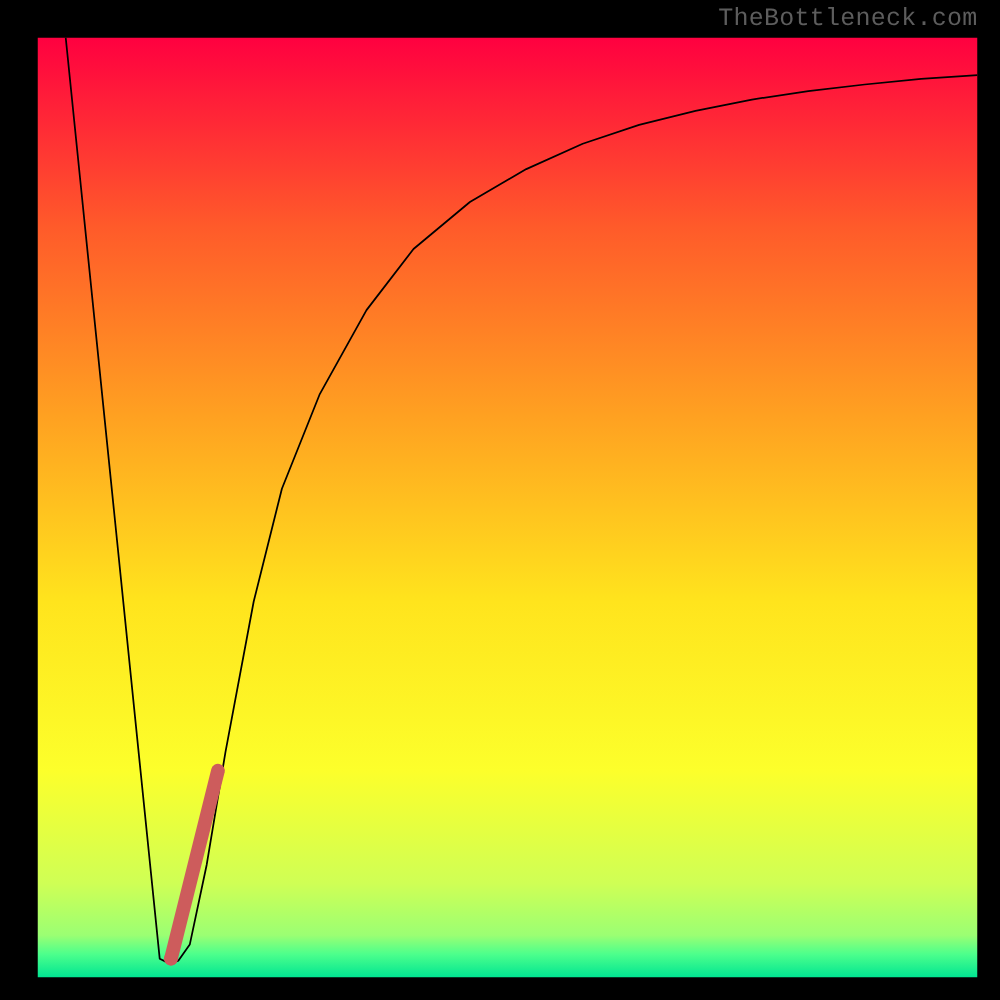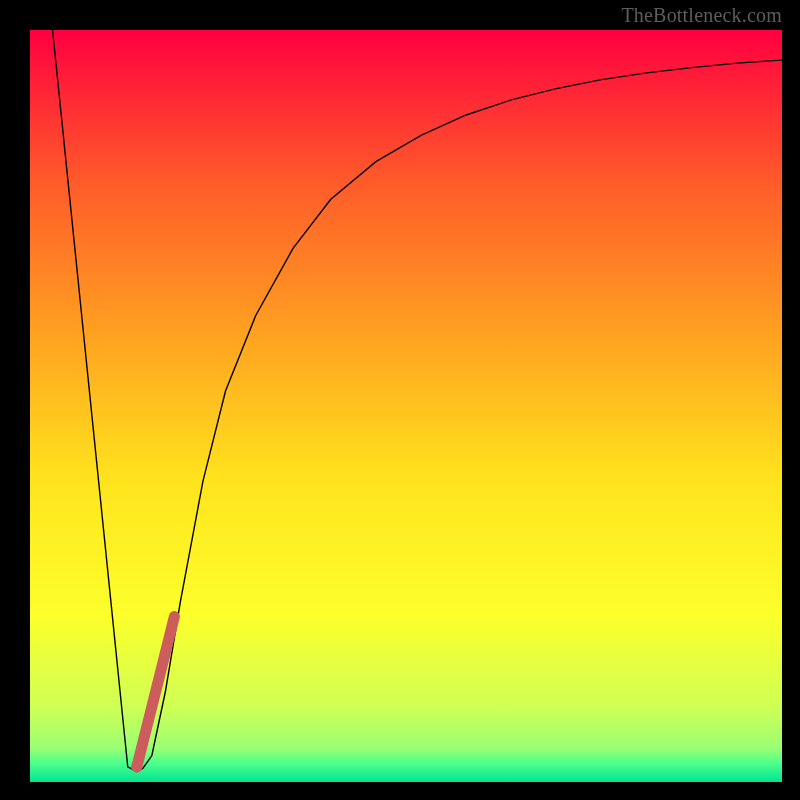--- a/index.html
+++ b/index.html
@@ -17,21 +17,21 @@
     background: #000;
   }
   .plot {
     position: absolute;
     background: #000;
   }
   .watermark {
     position: absolute;
     top: 4px;
     right: 18px;
-    font-family: Liberation Serif, serif;
+    font-family: Liberation Mono, monospace;
     font-size: 20px;
     color: #5d5d5d;
     letter-spacing: 0.2px;
     user-select: none;
   }
   svg { display: block; }
 </style>
 </head>
 <body>
 

